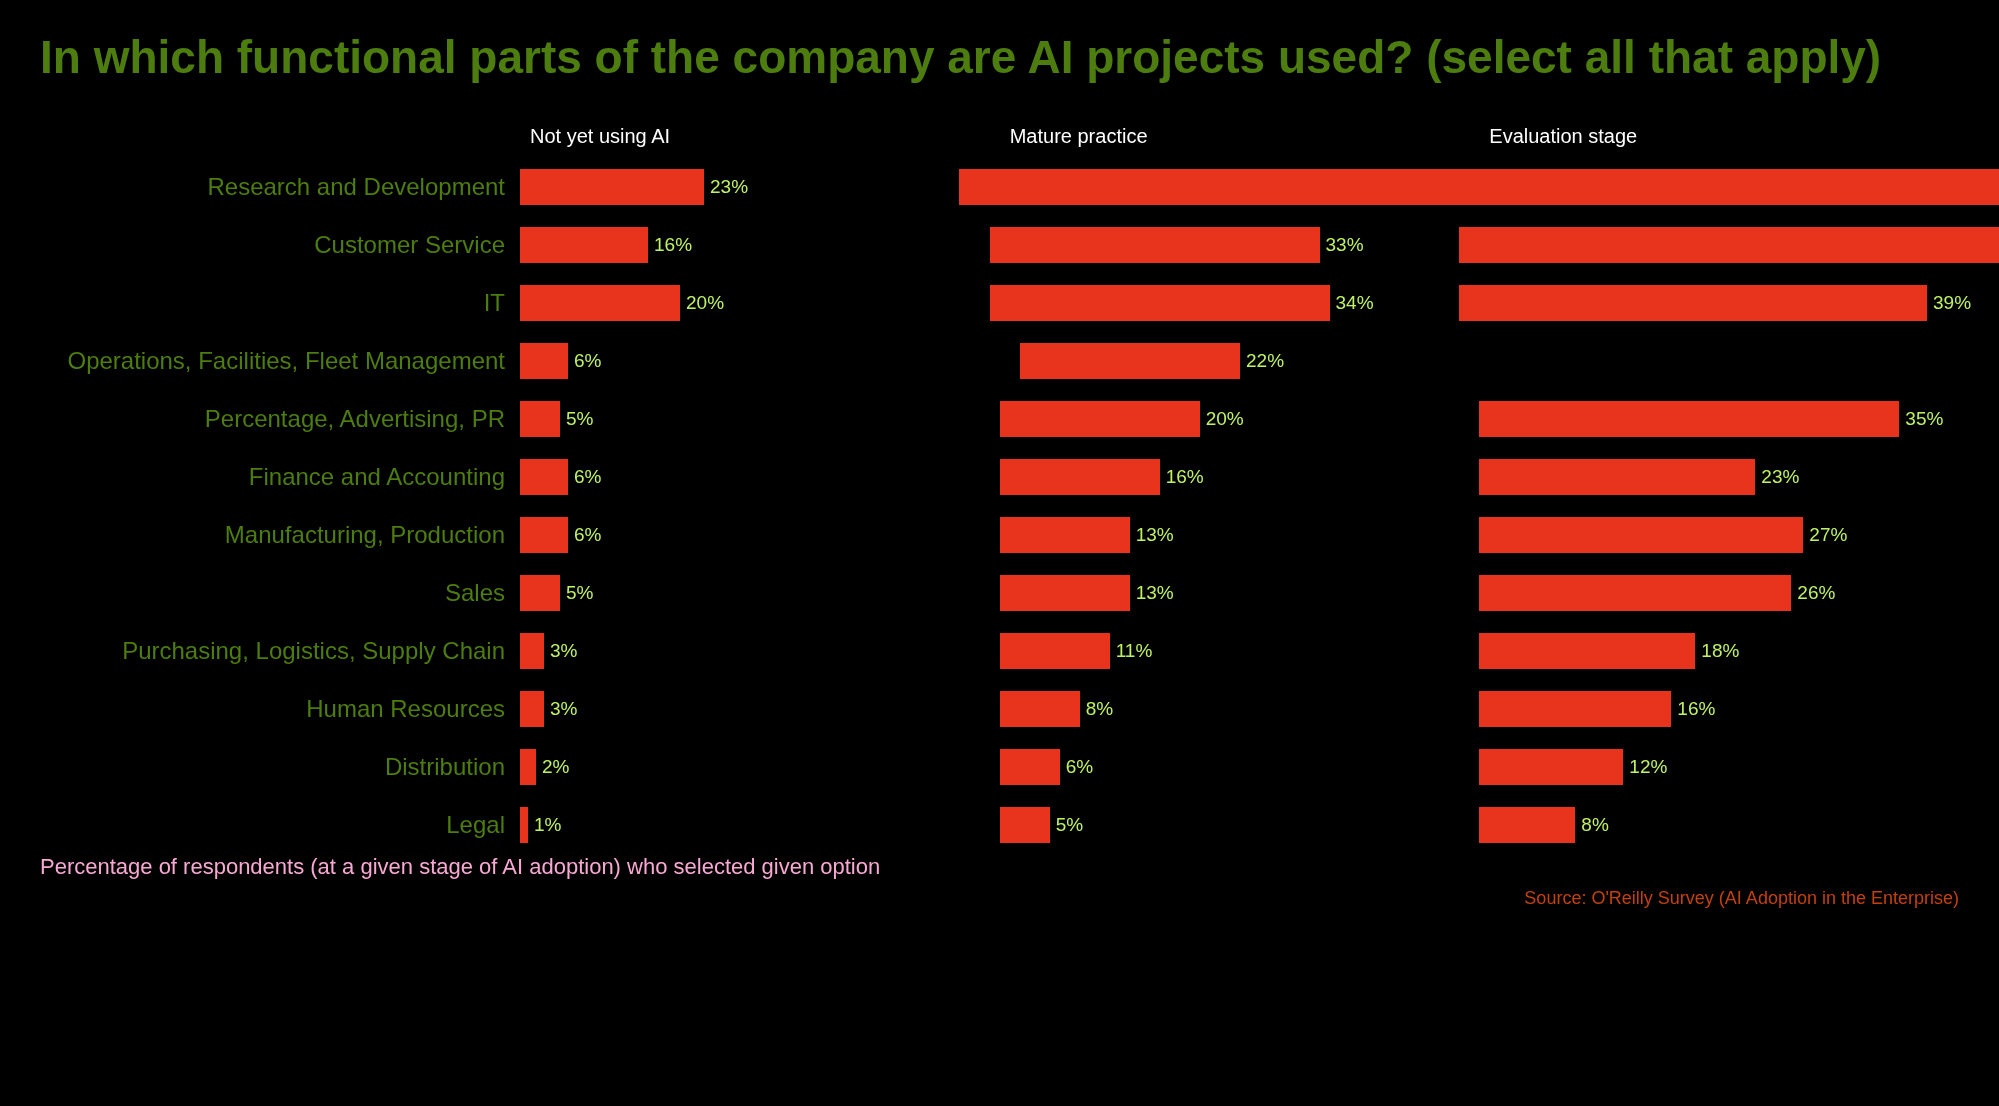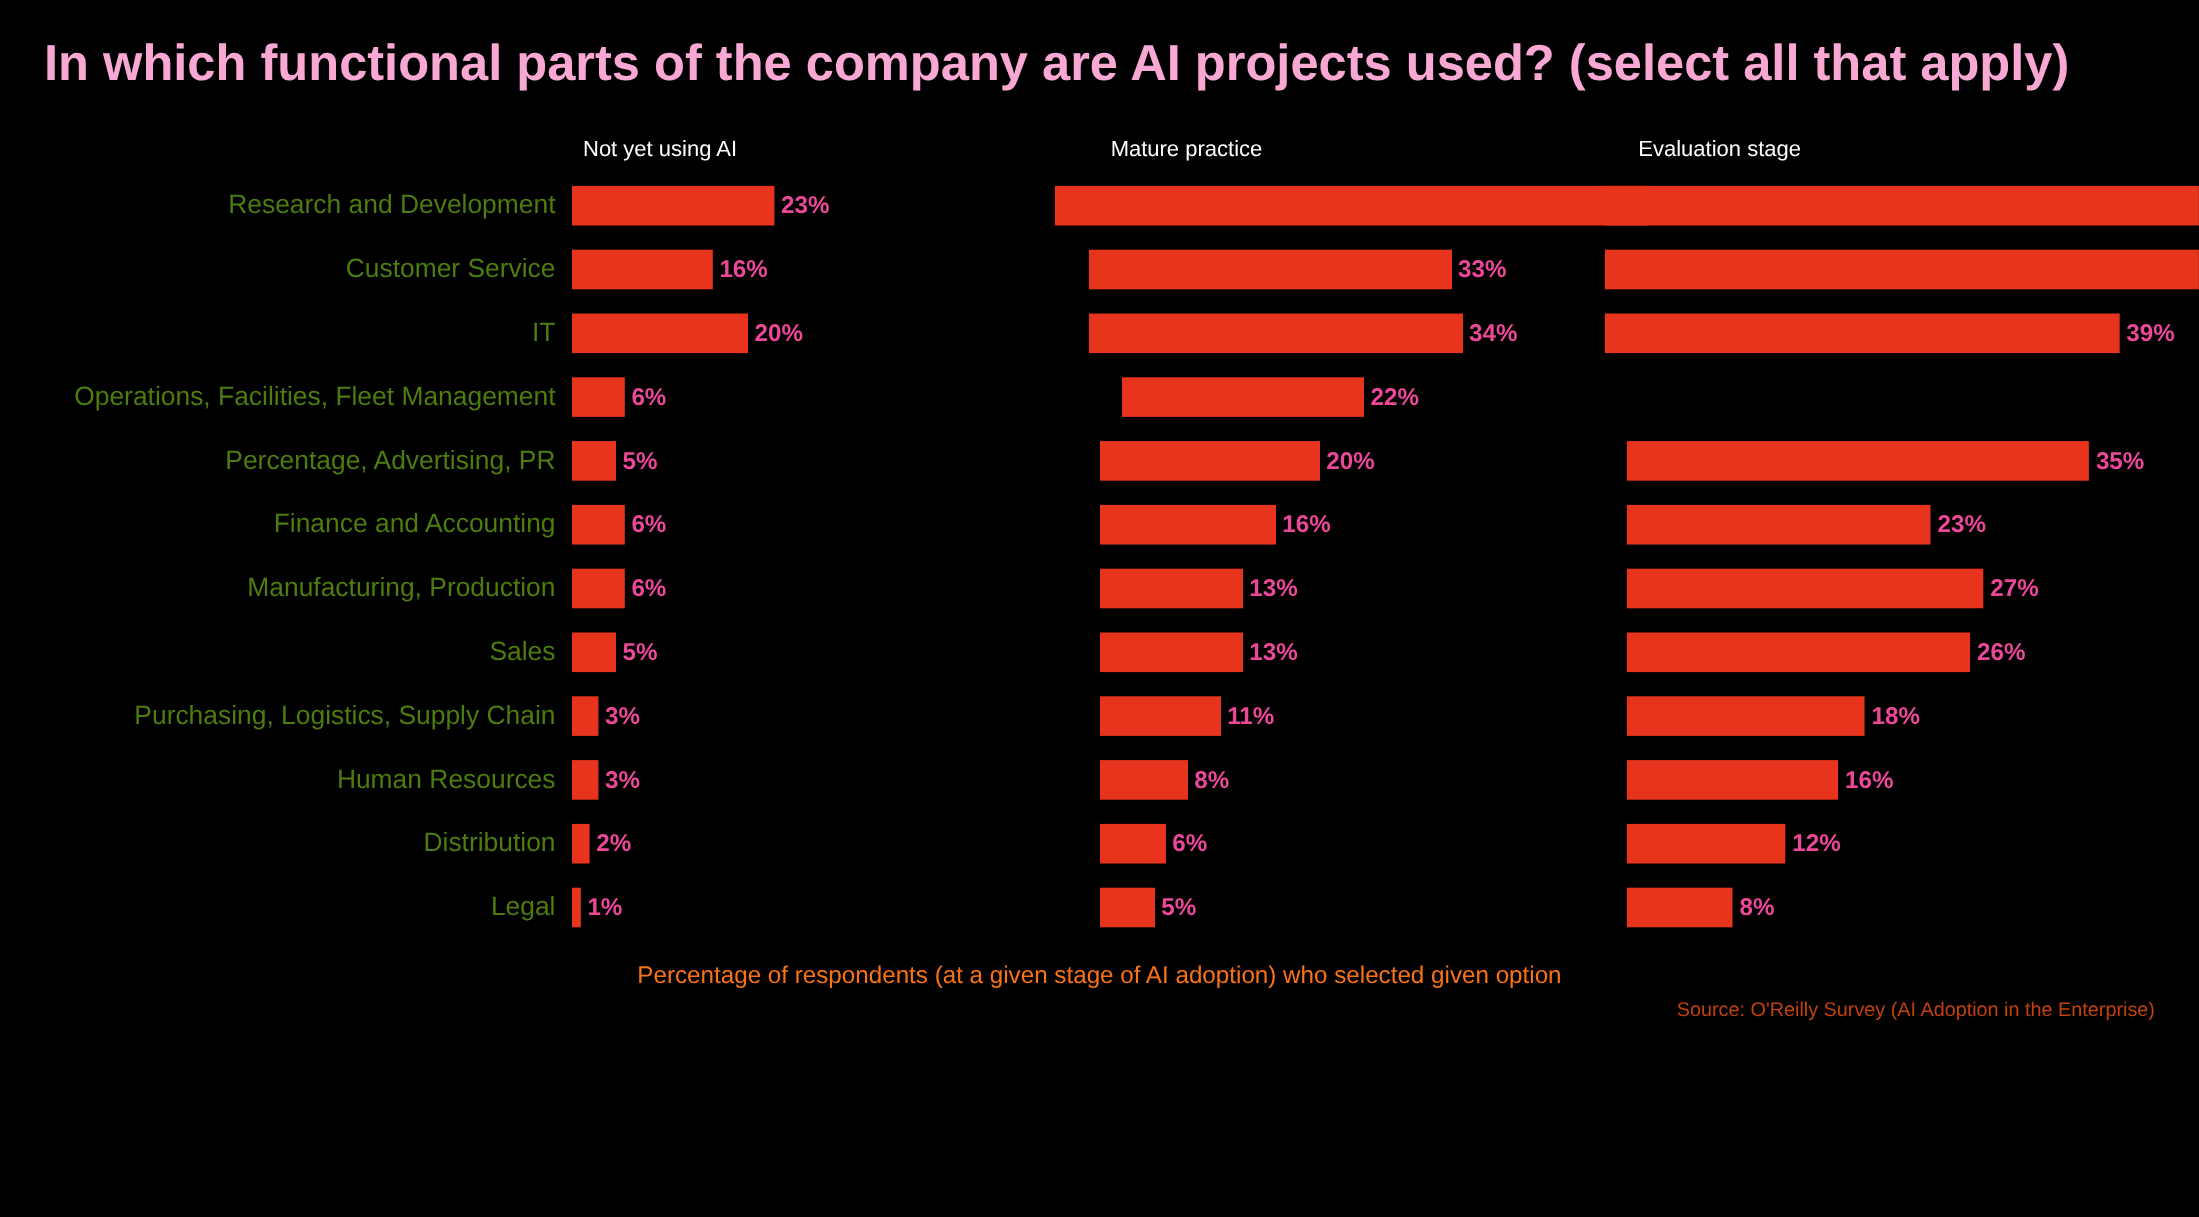--- a/index.html
+++ b/index.html
@@ -7,21 +7,21 @@
       background: #000;
       color: #fff;
       font-family: Arial, sans-serif;
       width: 1999px;
       min-height: 1106px;
       padding: 30px 40px 20px 40px;
     }
     .title {
       font-size: 46px;
       font-weight: bold;
-      color: #f9a8d4;
+      color: #4d7c0f;
       margin-bottom: 40px;
       line-height: 1.2;
     }
     .chart-area {
       display: flex;
       flex-direction: column;
       width: 100%;
     }
     .column-headers {
       display: flex;
@@ -62,31 +62,30 @@
       display: flex;
       align-items: center;
     }
     .bar {
       background: #e8341c;
       height: 36px;
       display: flex;
       align-items: center;
     }
     .bar-pct {
-      color: #ec4899;
-      font-size: 22px;
-      font-weight: bold;
+      color: #bef264;
+      font-size: 19px;
+      font-weight: normal;
       margin-left: 6px;
       white-space: nowrap;
     }
     .footnote {
-      text-align: center;
+      text-align: left;
       font-size: 22px;
-      color: #f97316;
-      margin-top: 20px;
+      color: #f9a8d4;
     }
     .source {
       text-align: right;
       font-size: 18px;
       color: #c2410c;
       margin-top: 8px;
     }
     
   </style>
 </head>

